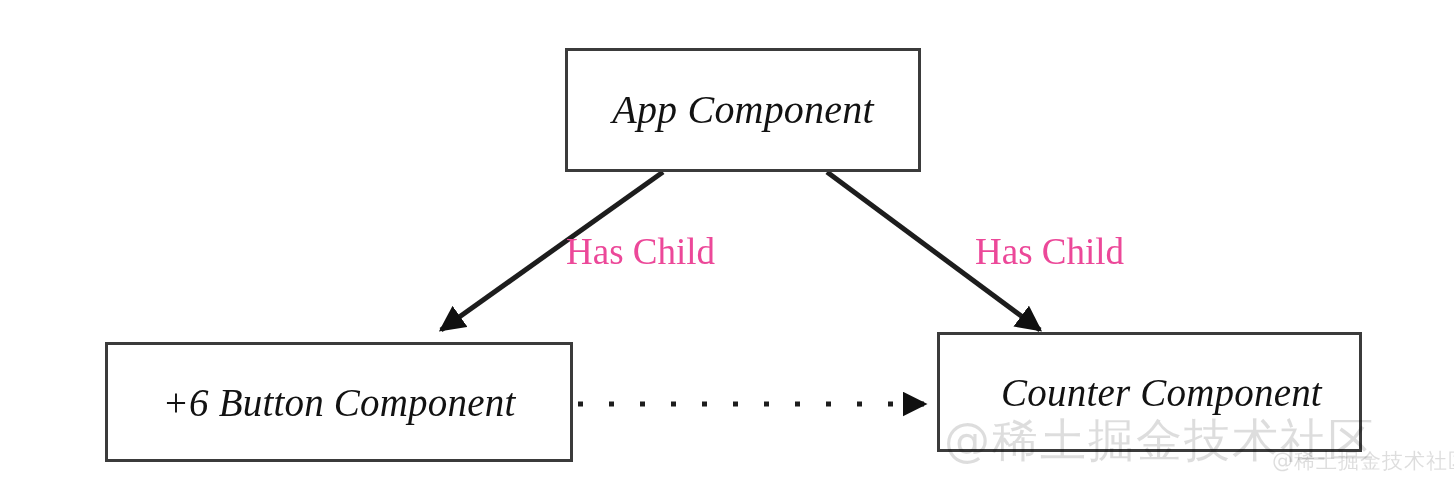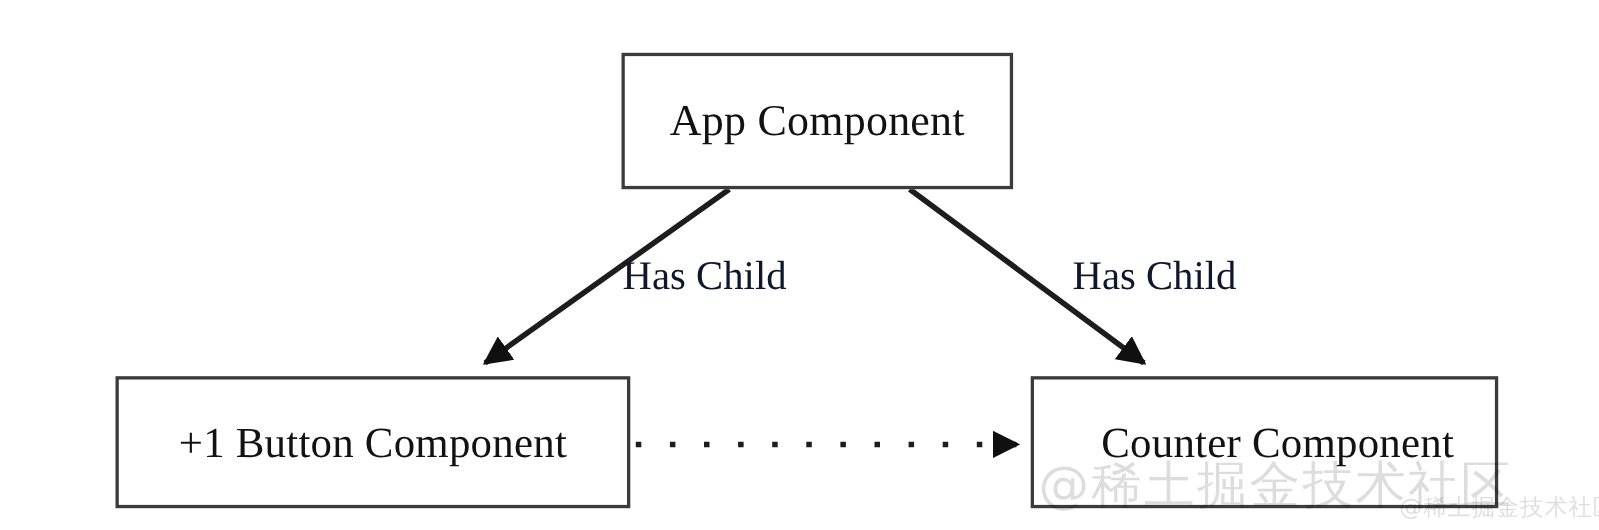--- a/index.html
+++ b/index.html
@@ -23,55 +23,56 @@
     display: flex;
     align-items: center;
     justify-content: center;
     color: #121212;
     letter-spacing: 0.2px;
     z-index: 3;
   }
   .node-label {
     white-space: nowrap;
     line-height: 1;
+    font-style: italic;
   }
   #node-app {
     left: 565px;
     top: 48px;
     width: 356px;
     height: 124px;
     font-size: 40px;
   }
   #node-button {
     left: 105px;
     top: 342px;
     width: 468px;
     height: 120px;
     font-size: 39px;
   }
   #node-counter {
     left: 937px;
-    top: 342px;
+    top: 332px;
     width: 425px;
     height: 120px;
     font-size: 39px;
     padding-left: 24px;
   }
   #edges {
     position: absolute;
     left: 0;
     top: 0;
     width: 1454px;
     height: 482px;
     z-index: 2;
   }
   .edge-label {
     position: absolute;
     white-space: nowrap;
-    color: #0f172a;
+    color: #ec4899;
     font-size: 37px;
     line-height: 1;
     z-index: 4;
   }
   #label-has-child-left {
     left: 566px;
     top: 233px;
   }
   #label-has-child-right {
     left: 975px;
@@ -123,21 +124,21 @@
     <line x1="827" y1="172" x2="1040" y2="330" stroke="#1d1d1d" stroke-width="5" marker-end="url(#arrow-solid)"></line>
 
     <line x1="578" y1="404" x2="925" y2="404" stroke="#1d1d1d" stroke-width="5" stroke-dasharray="5 26" stroke-linecap="butt" marker-end="url(#arrow-dotted)"></line>
   </svg>
 
   <div class="node" id="node-app">
     <span class="node-label">App Component</span>
   </div>
 
   <div class="node" id="node-button">
-    <span class="node-label">+1 Button Component</span>
+    <span class="node-label">+6 Button Component</span>
   </div>
 
   <div class="node" id="node-counter">
     <span class="node-label">Counter Component</span>
   </div>
 
   <div class="edge-label" id="label-has-child-left">Has Child</div>
 
   <div class="edge-label" id="label-has-child-right">Has Child</div>
 

